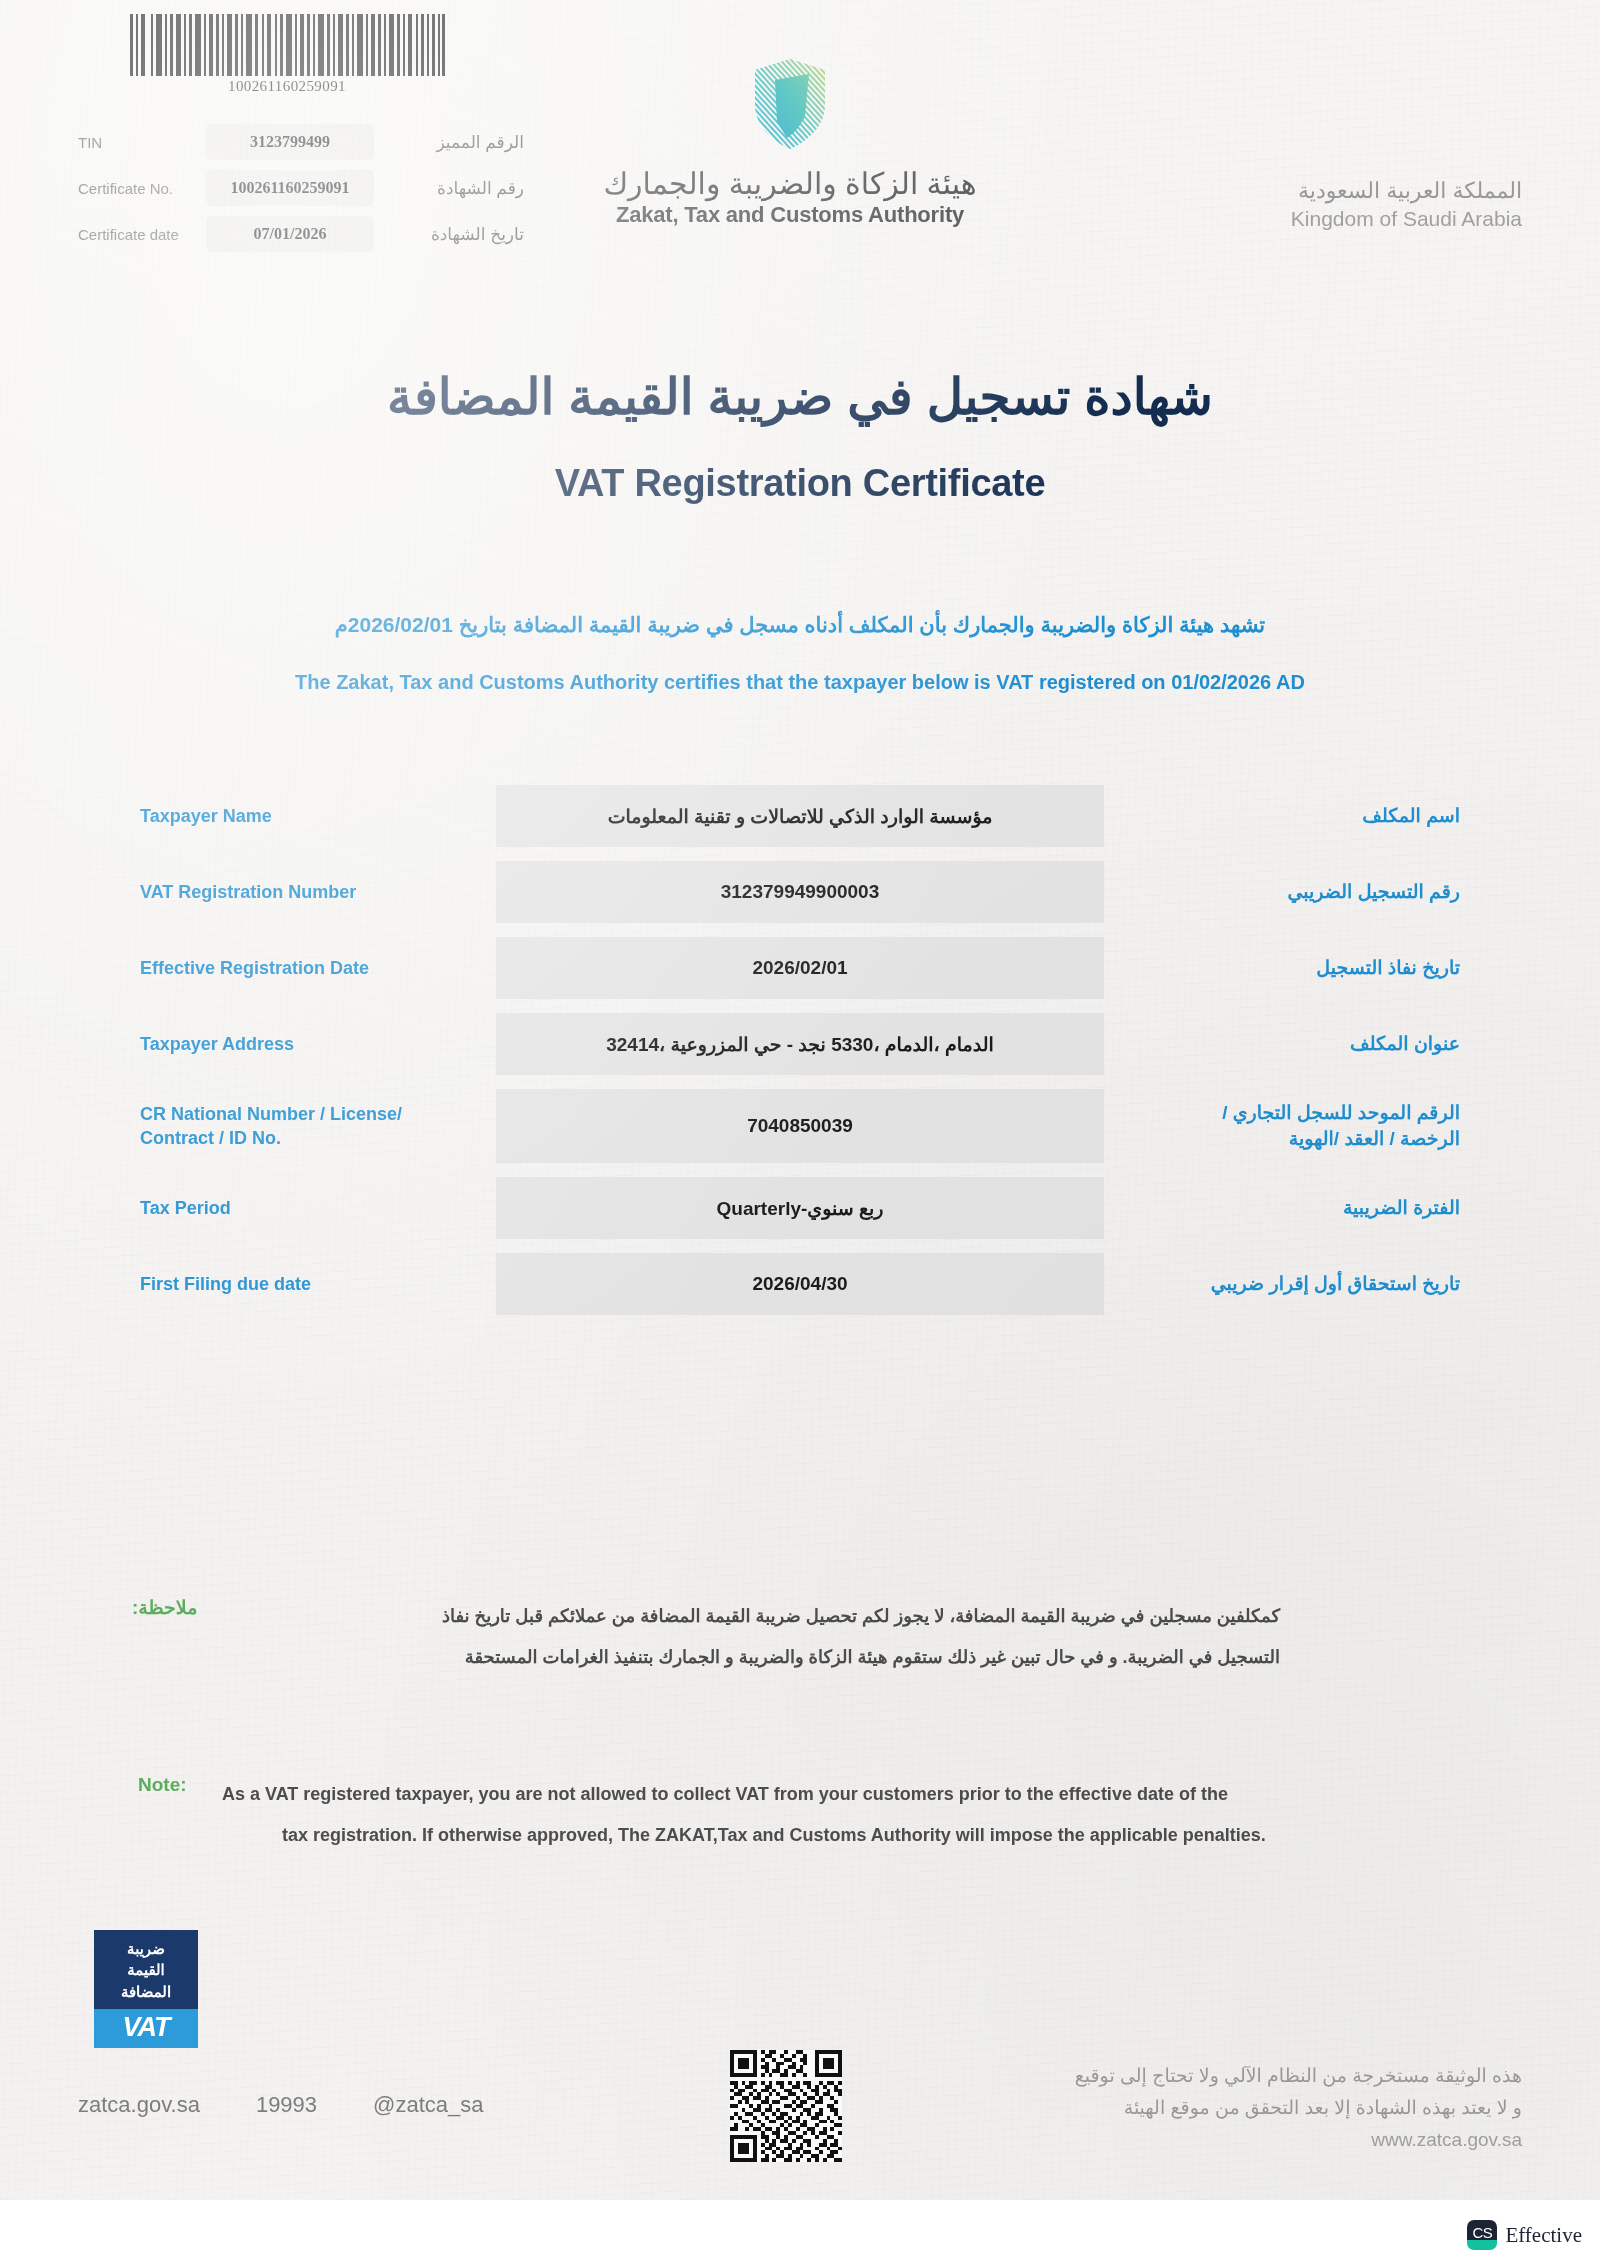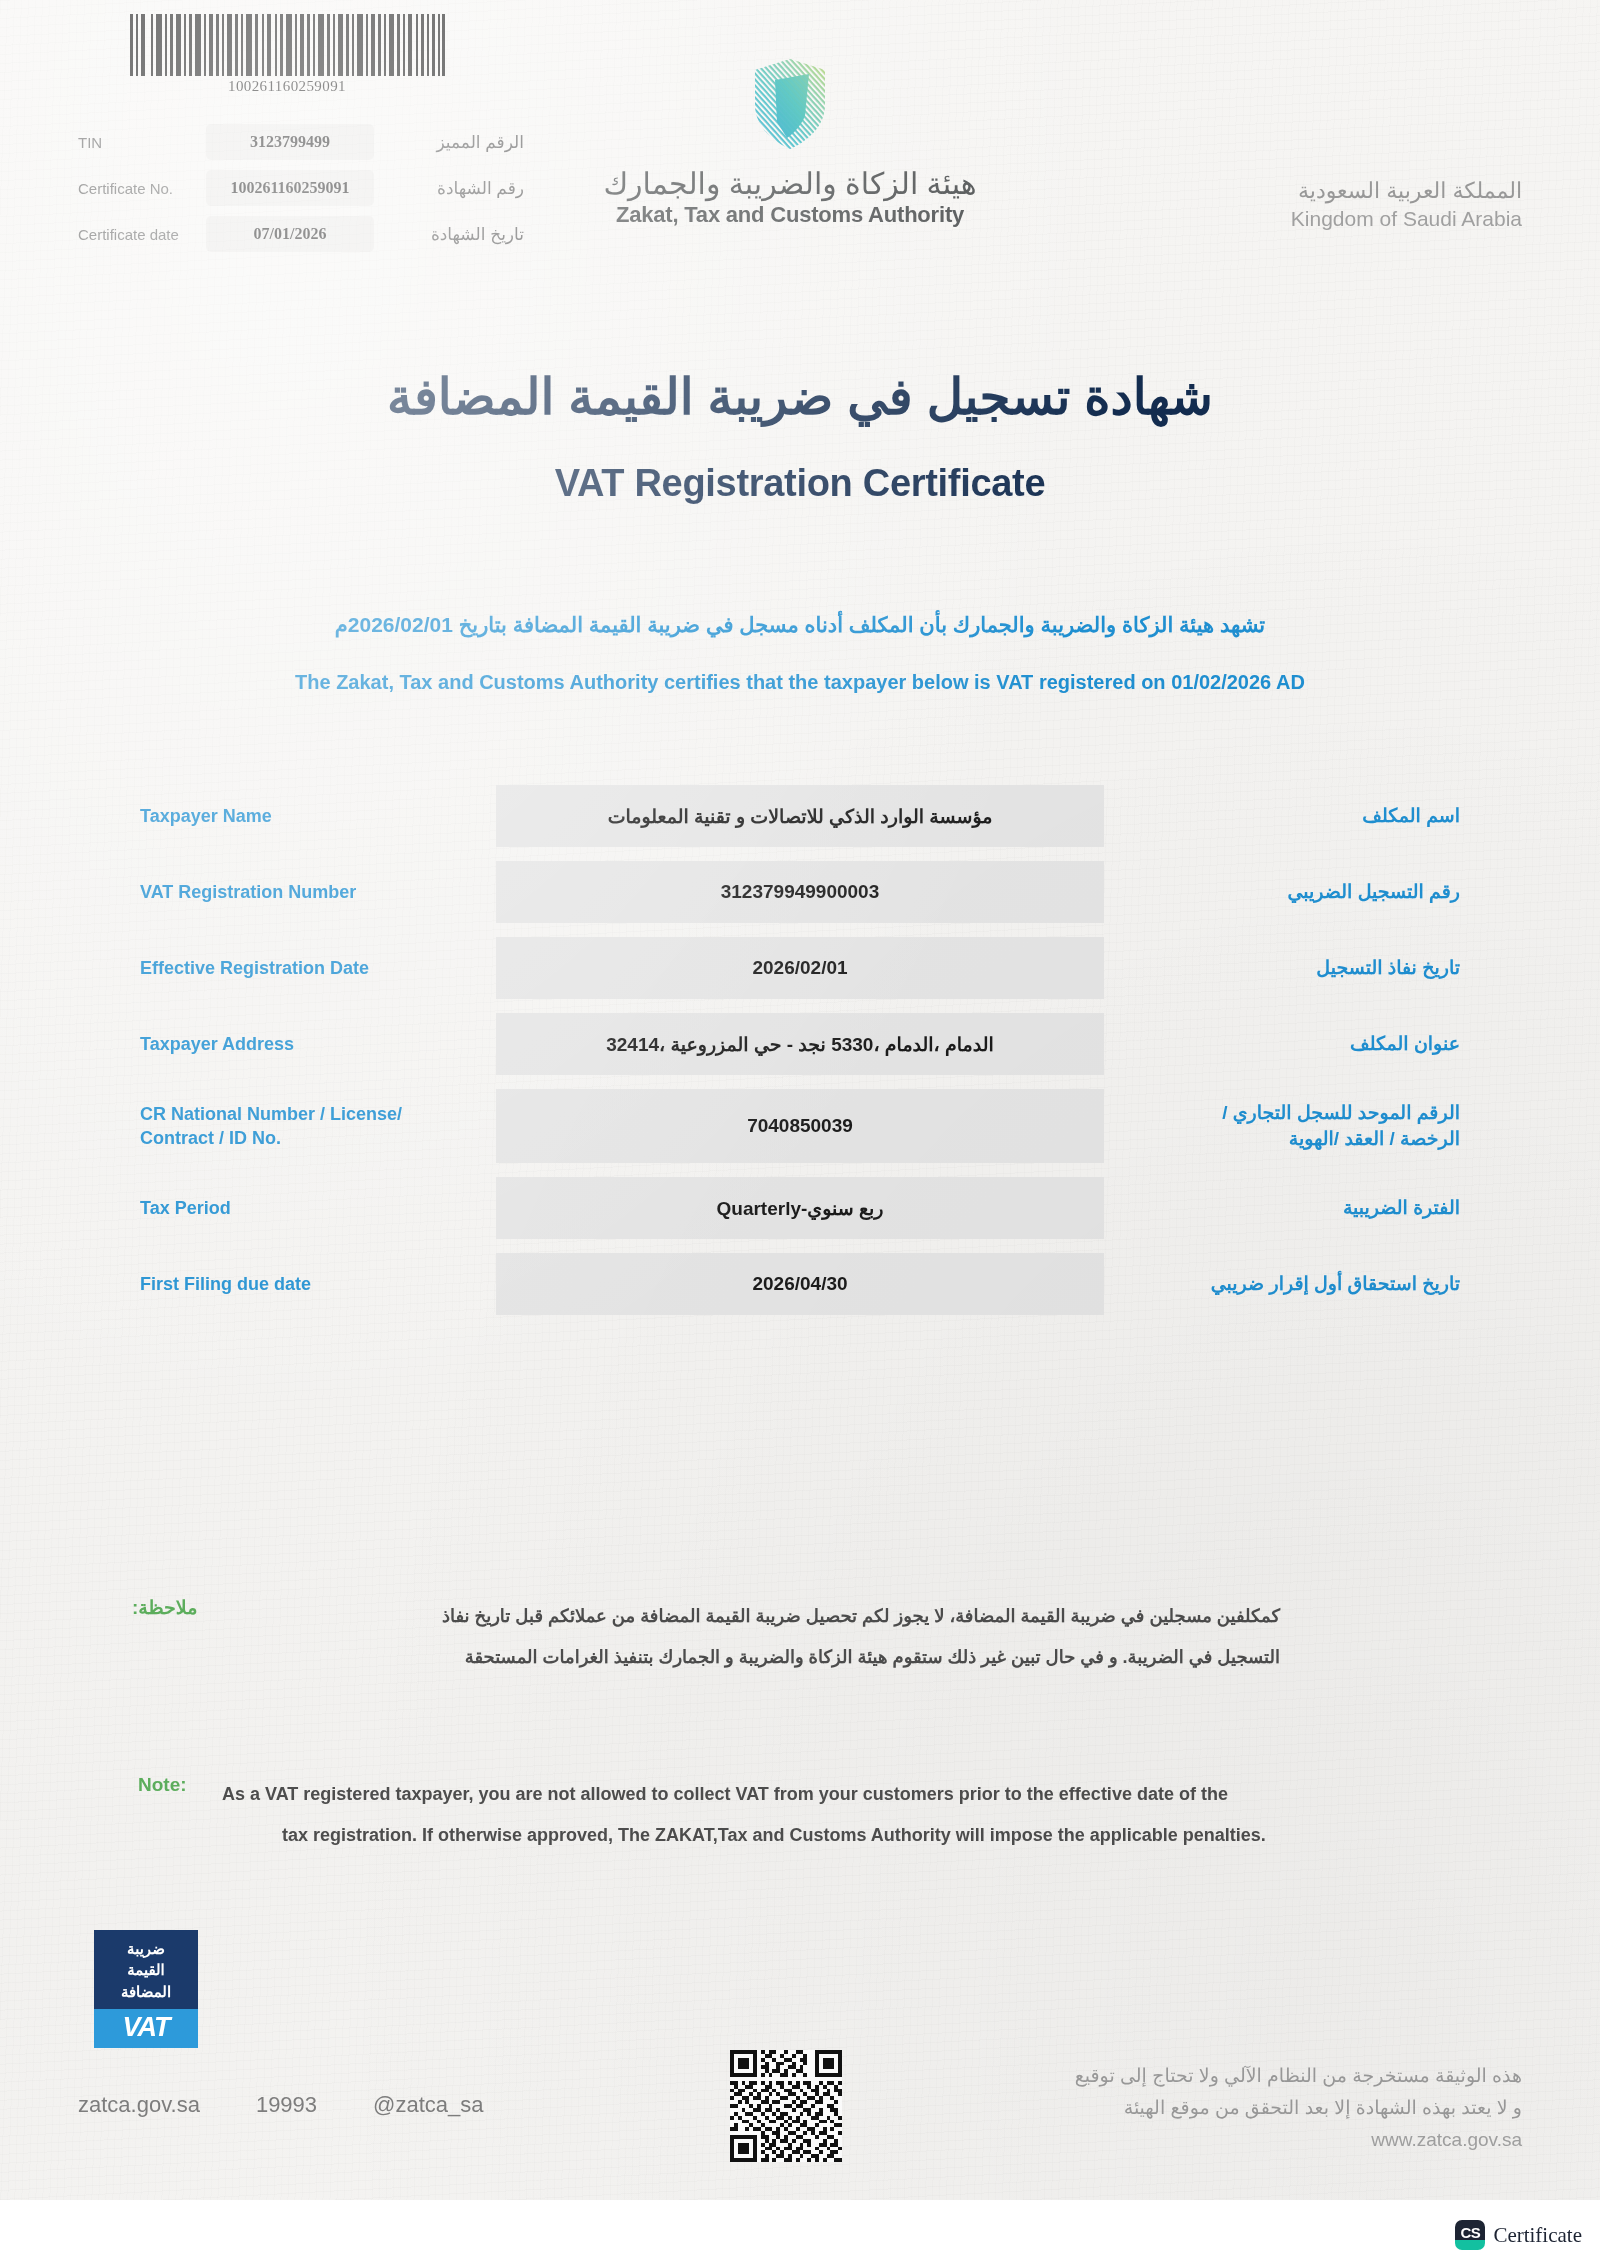--- a/index.html
+++ b/index.html
@@ -284,21 +284,21 @@
     position: absolute;
     right: 18px; bottom: 16px;
     display: flex; align-items: center; gap: 8px;
   }
   #cs-badge {
     width: 30px; height: 30px;
     border-radius: 7px;
     background: linear-gradient(180deg, #1d2433 0%, #1d2433 68%, #13c0a0 68%, #13c0a0 100%);
     color: #ffffff;
     font-size: 15px;
-    font-weight: 700;
+    font-weight: 400;
     display: flex; align-items: center; justify-content: center;
     line-height: 1;
     padding-bottom: 6px;
     letter-spacing: -0.5px;
   }
   #cs-text {
     font-family: "Liberation Serif", serif;
     font-size: 21px;
     color: #1d2433;
   }
@@ -738,14 +738,14 @@
   <div id="footer-ar">
     <div>هذه الوثيقة مستخرجة من النظام الآلي ولا تحتاج إلى توقيع</div>
     <div>و لا يعتد بهذه الشهادة إلا بعد التحقق من موقع الهيئة</div>
     <div id="footer-url">www.zatca.gov.sa</div>
   </div>
 
 </div>
 
 <div id="camscanner">
   <div id="cs-badge">CS</div>
-  <div id="cs-text">Certificate</div>
+  <div id="cs-text">Effective</div>
 </div>
 
 </body></html>

